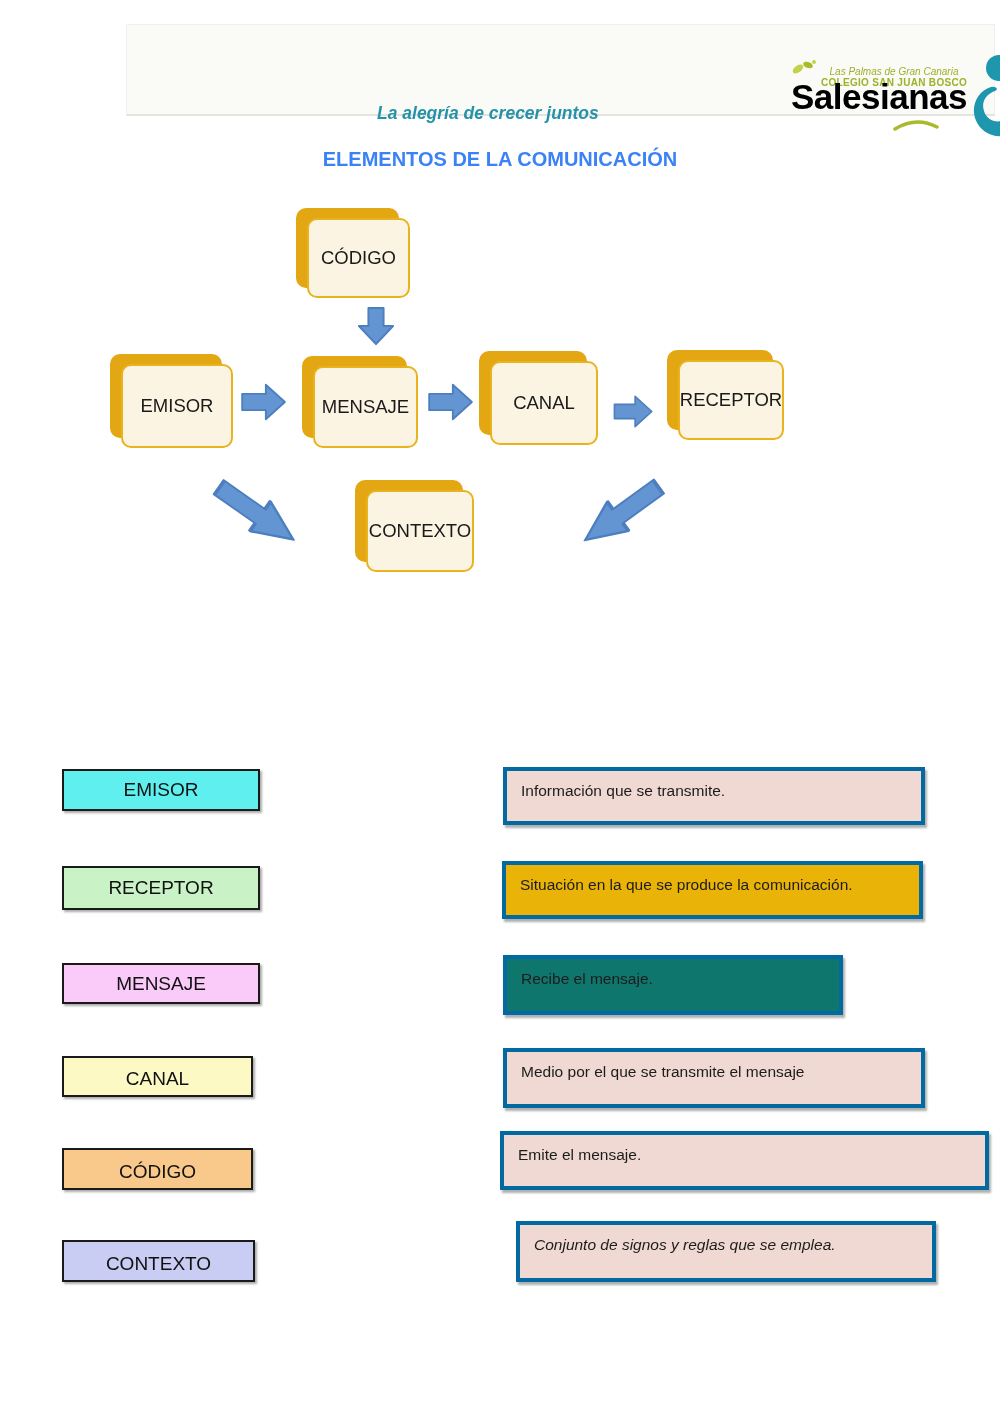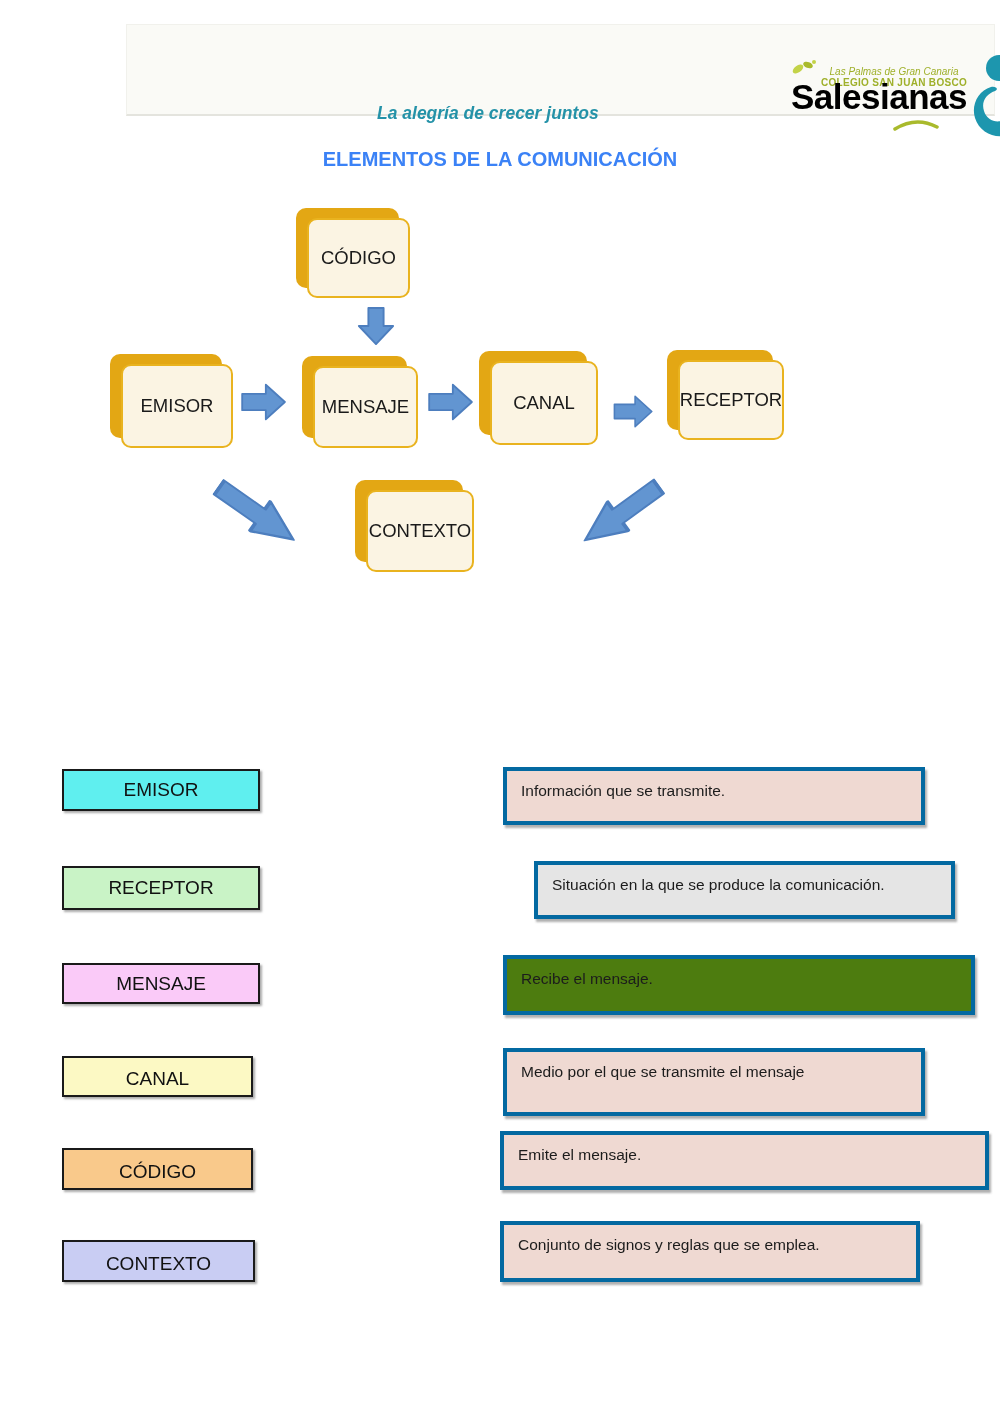--- a/index.html
+++ b/index.html
@@ -152,23 +152,23 @@
   <div class="term-box" style="left: 62px; top: 963px; width: 198px; height: 41px; background-color: rgb(250, 202, 248);">MENSAJE</div>
 
   <div class="term-box low" style="left: 62px; top: 1056px; width: 191px; height: 41px; background-color: rgb(252, 249, 196);">CANAL</div>
 
   <div class="term-box low" style="left: 62px; top: 1148px; width: 191px; height: 42px; background-color: rgb(249, 201, 139);">CÓDIGO</div>
 
   <div class="term-box low" style="left: 62px; top: 1240px; width: 193px; height: 42px; background-color: rgb(201, 205, 243);">CONTEXTO</div>
 
   <div class="def-box" style="left: 503px; top: 767px; width: 422px; height: 58px; background-color: rgb(239, 217, 210);">Información que se transmite.</div>
 
-  <div class="def-box" style="left: 502px; top: 861px; width: 421px; height: 58px; background-color: #e5e5e5; margin-left: 32px;">Situación en la que se produce la comunicación.</div>
+  <div class="def-box" style="left: 502px; top: 861px; width: 421px; height: 58px; background-color: #eab308;">Situación en la que se produce la comunicación.</div>
 
-  <div class="def-box" style="left: 503px; top: 955px; width: 472px; height: 60px; background-color: #4d7c0f;">Recibe el mensaje.</div>
+  <div class="def-box" style="left: 503px; top: 955px; width: 340px; height: 60px; background-color: #0f766e;">Recibe el mensaje.</div>
 
-  <div class="def-box" style="left: 503px; top: 1048px; width: 422px; height: 68px; background-color: rgb(239, 217, 210);">Medio por el que se transmite el mensaje</div>
+  <div class="def-box" style="left: 503px; top: 1048px; width: 422px; height: 60px; background-color: rgb(239, 217, 210);">Medio por el que se transmite el mensaje</div>
 
   <div class="def-box" style="left: 500px; top: 1131px; width: 489px; height: 59px; background-color: rgb(239, 217, 210);">Emite el mensaje.</div>
 
-  <div class="def-box" style="left: 500px; top: 1221px; width: 420px; height: 61px; background-color: rgb(239, 217, 210);">Conjunto de signos y reglas que se emplea.</div>
+  <div class="def-box" style="left: 516px; top: 1221px; width: 420px; height: 61px; background-color: rgb(239, 217, 210); font-style: italic;">Conjunto de signos y reglas que se emplea.</div>
 
 </div>
 
 </body></html>

